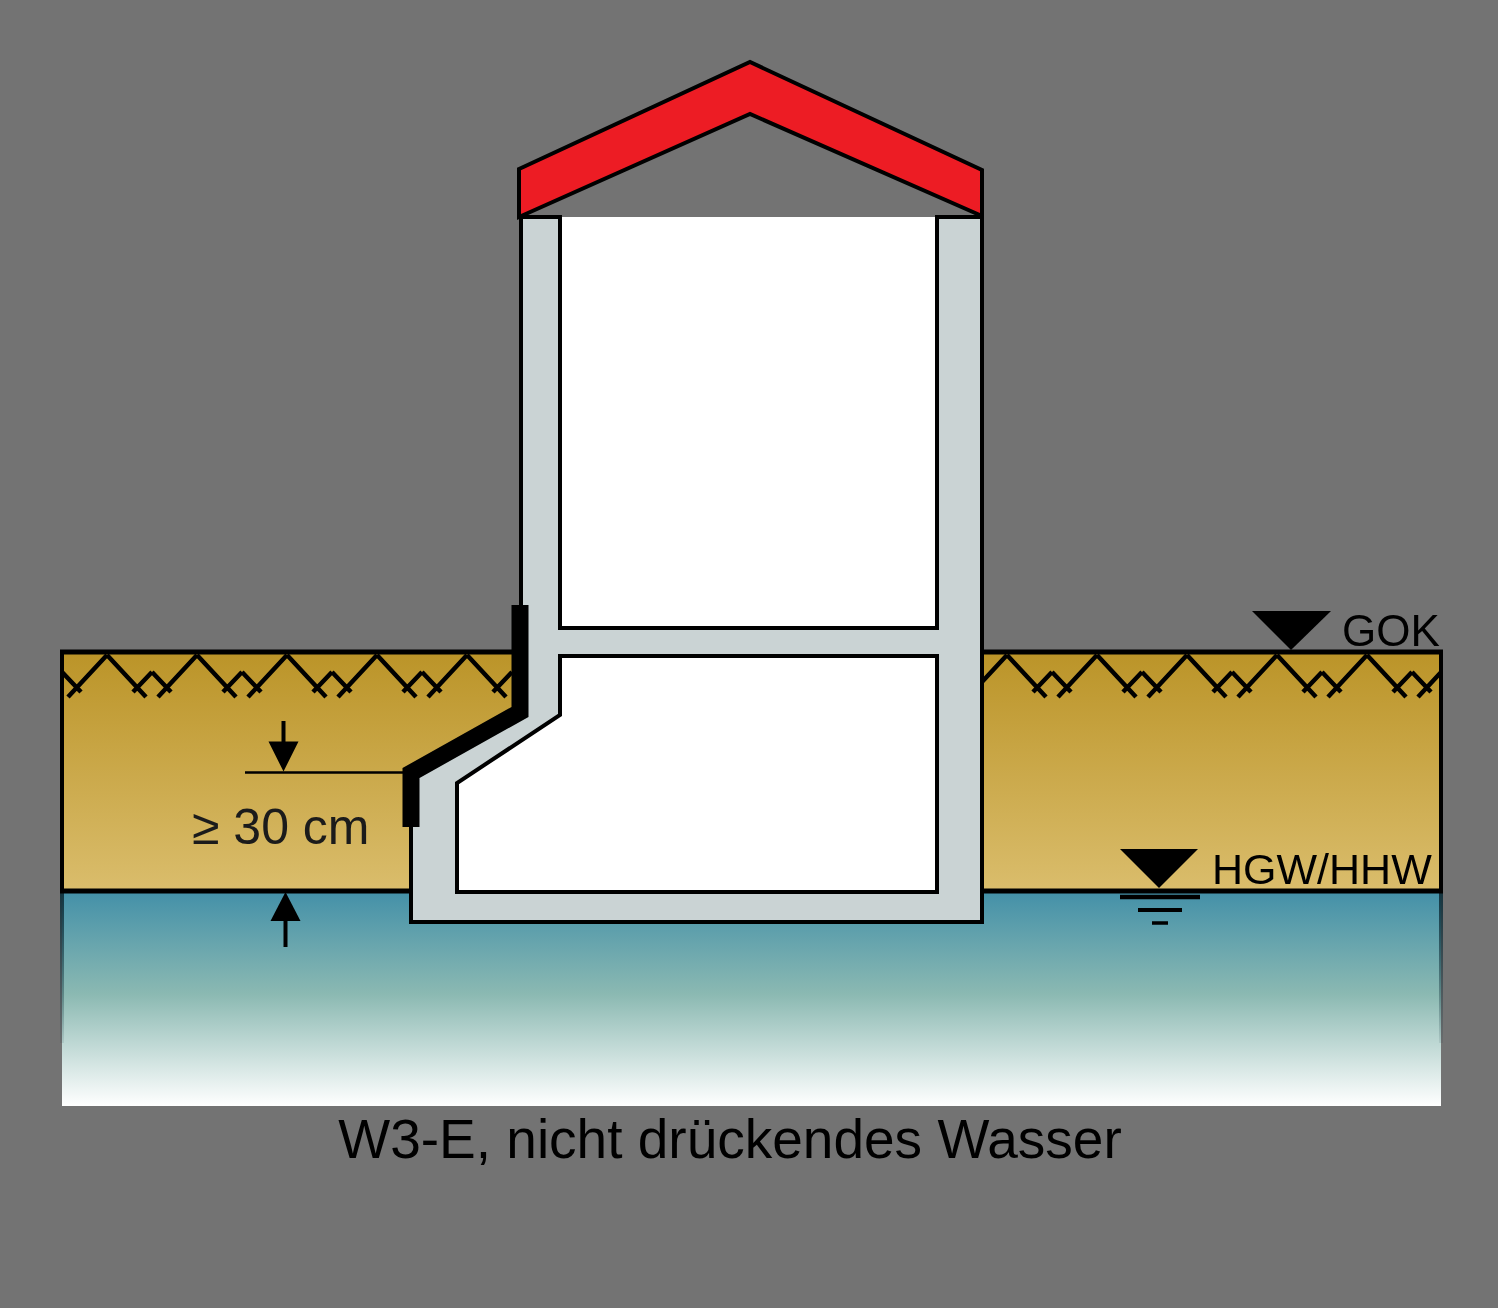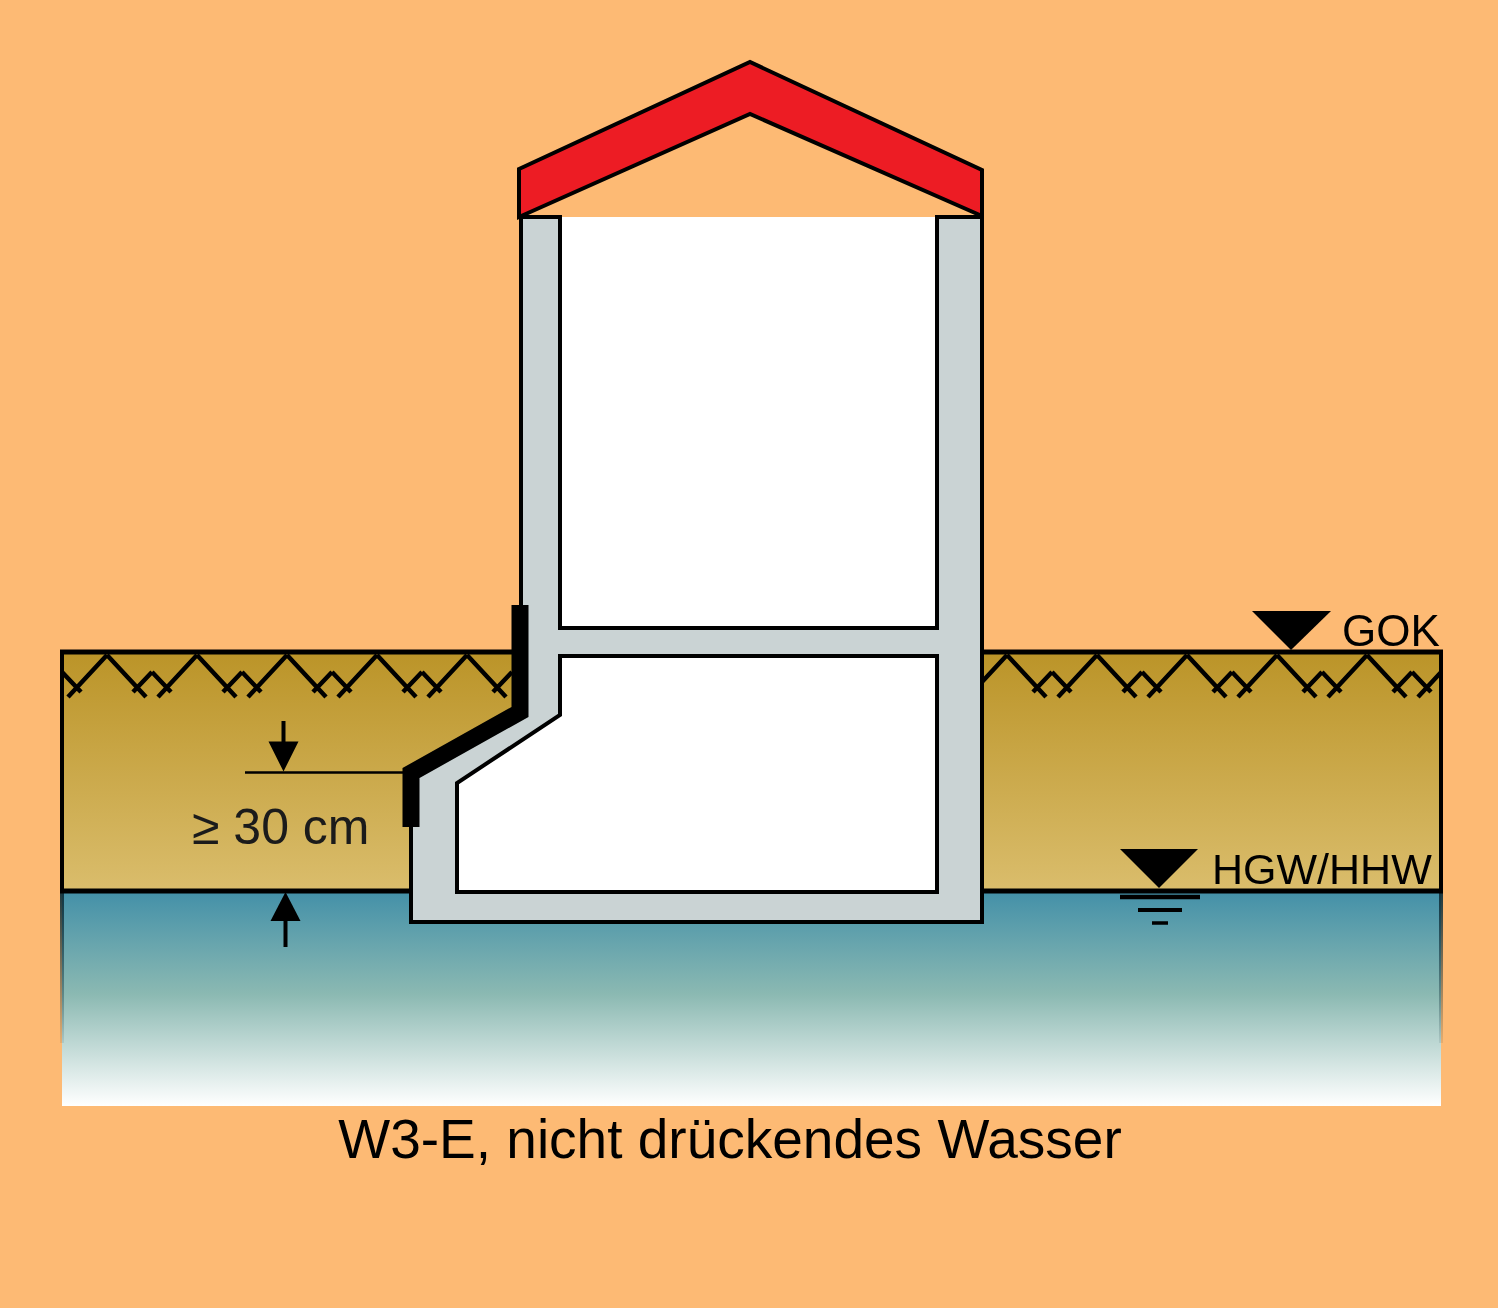--- a/index.html
+++ b/index.html
@@ -1,20 +1,20 @@
 <!DOCTYPE html>
 <html><head>
 <meta charset="utf-8">
 <style>
   html, body { margin: 0; padding: 0; background: #ffffff; }
   .stage {
     position: relative;
     width: 1498px;
     height: 1308px;
-    background: #fdba74;
+    background: #737373;
     overflow: hidden;
   }
   svg { display: block; }
   text {
     font-family: "Liberation Sans", "DejaVu Sans", sans-serif;
   }
   .label-large   { font-size: 44px; }
   .label-water   { font-size: 43px; }
   .label-dim     { font-size: 50px; }
   .label-caption { font-size: 55px; }

